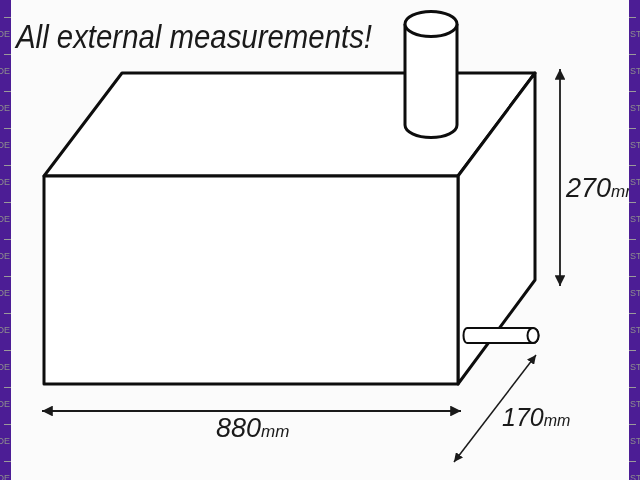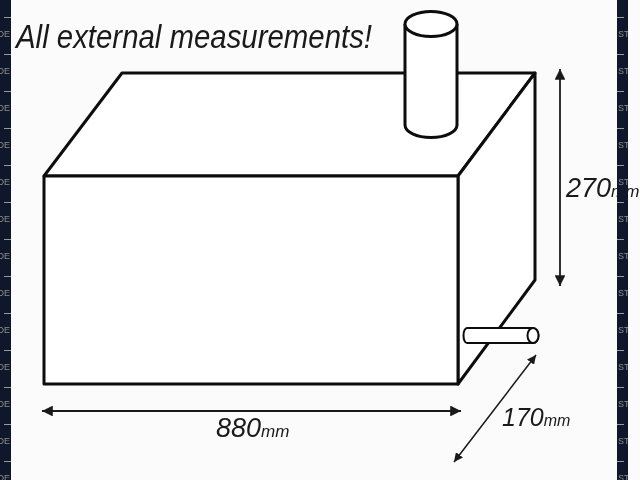--- a/index.html
+++ b/index.html
@@ -1,25 +1,25 @@
 <!DOCTYPE html>
 <html><head>
 <meta charset="utf-8">
 <style>
   html,body{margin:0;padding:0;background:#e8e8e8;}
   .stage{
     position:relative;width:640px;height:480px;overflow:hidden;
     background:#fbfbfb;font-family:"Liberation Sans",sans-serif;
   }
   .edge-strip{
-    position:absolute;top:0;bottom:0;width:11px;background:#0f172a;
+    position:absolute;top:0;bottom:0;width:11px;background:#4c1d95;
     overflow:hidden;z-index:3;
   }
   .edge-strip.left{left:0;}
-  .edge-strip.right{right:12px;}
+  .edge-strip.right{right:0;}
   .wm-frag{
     position:absolute;font-size:9px;line-height:9px;color:#8e8e8e;
     font-family:"Liberation Sans",sans-serif;white-space:nowrap;
   }
   .wm-dash{
     position:absolute;width:7px;height:0;border-top:1px solid #9a9a9a;
   }
   svg{position:absolute;left:0;top:0;z-index:2;}
   .hand{font-family:"Liberation Sans",sans-serif;font-style:italic;fill:#1a1a1a;}
 </style>

